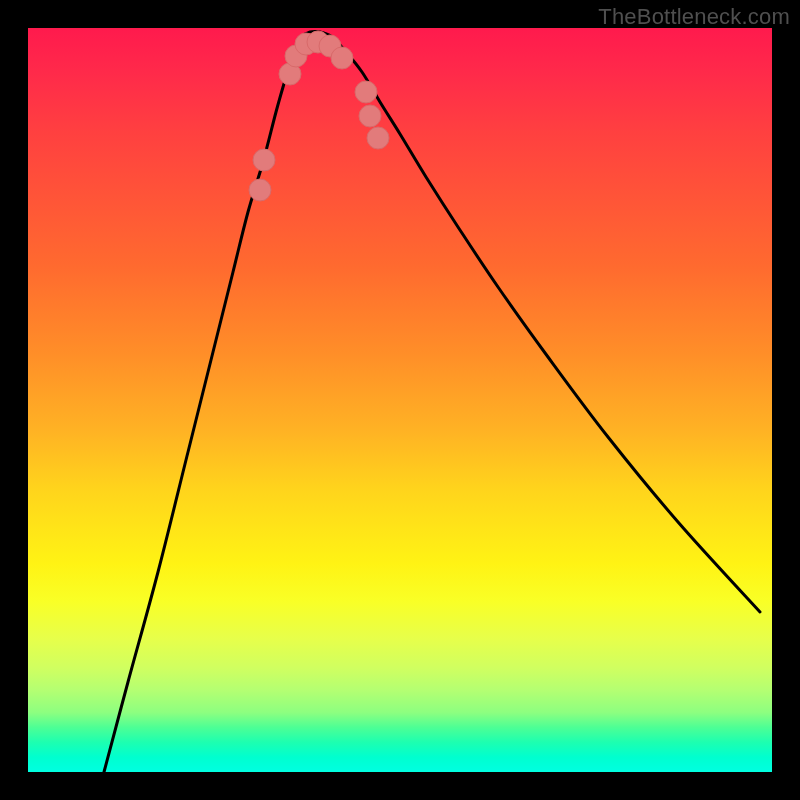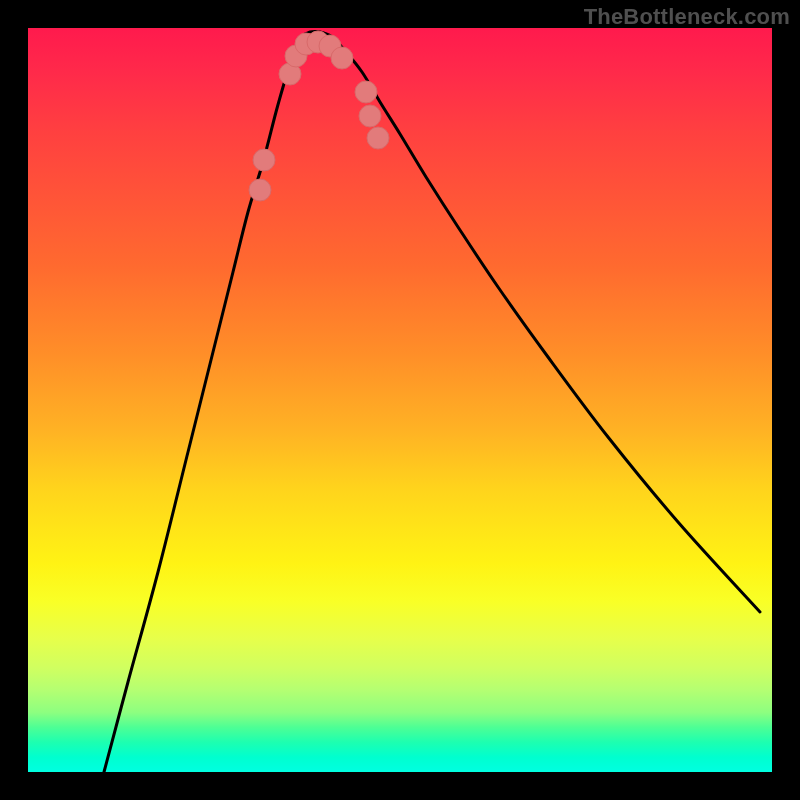--- a/index.html
+++ b/index.html
@@ -44,21 +44,21 @@
       #00ffcf 98%,
       #00ffe1 100%
     );
   }
   .watermark {
     position: absolute;
     top: 4px;
     right: 10px;
     color: #4f4f4f;
     font-size: 22px;
-    font-weight: 700;
+    font-weight: 400;
     letter-spacing: 0.2px;
     user-select: none;
   }
   svg.curve {
     position: absolute;
     left: 0;
     top: 0;
     width: 744px;
     height: 744px;
     overflow: visible;

